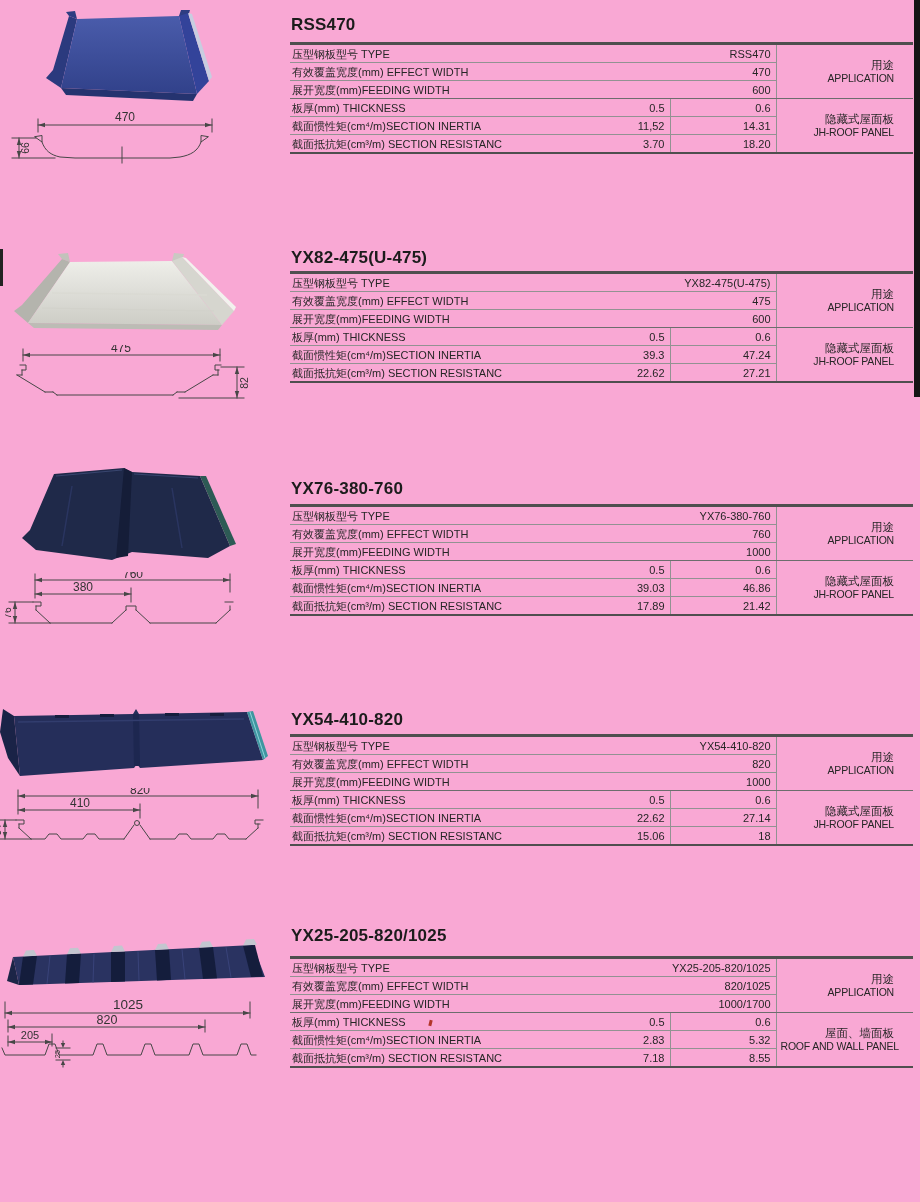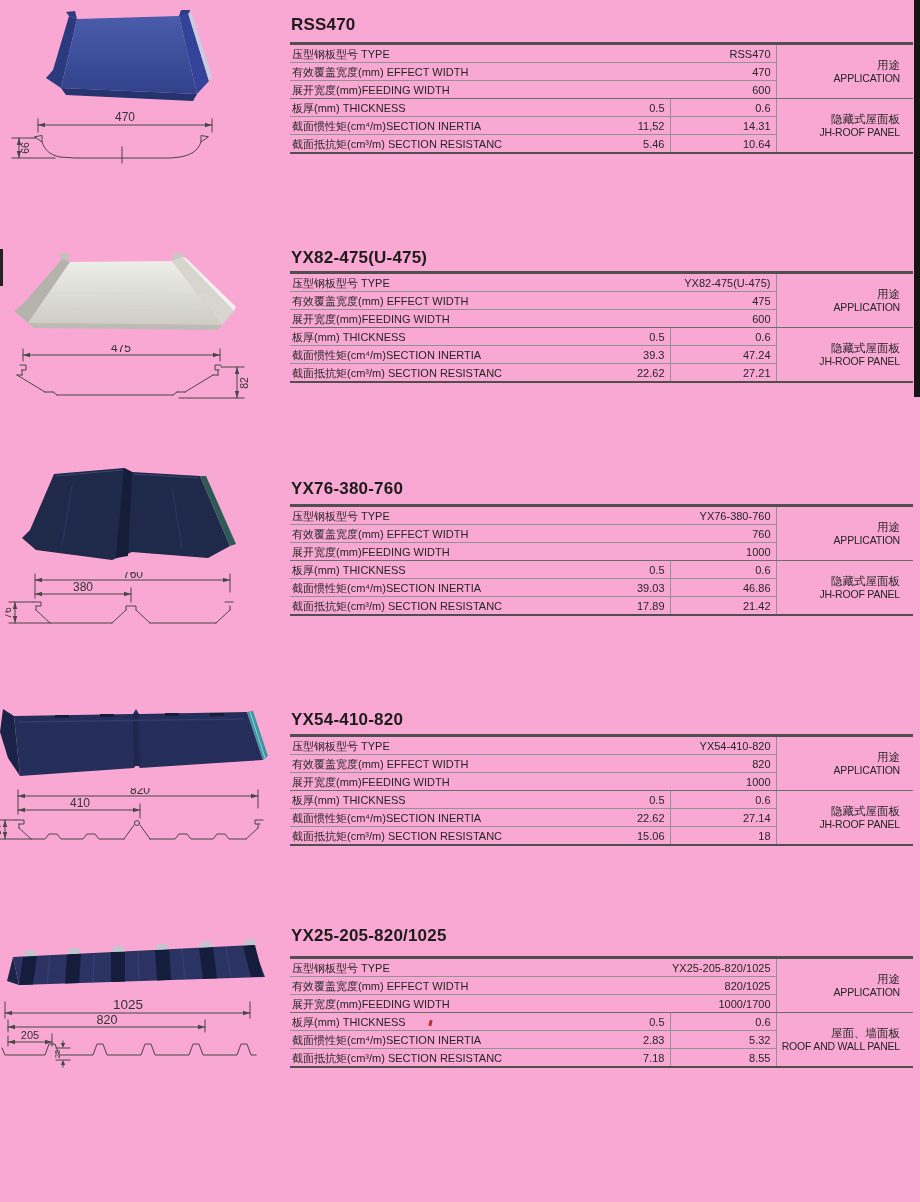--- a/index.html
+++ b/index.html
@@ -9,21 +9,21 @@
          color:#1c1c1c;letter-spacing:0.2px;white-space:nowrap;}
   table.spec{position:absolute;left:290px;width:623px;border-collapse:collapse;table-layout:fixed;
              border-top:3px solid #4f4f4f;}
   .spec td{border-bottom:1px solid #929292;font:11px/12px "Liberation Sans",sans-serif;color:#262626;
            height:17px;padding:0 4px;white-space:nowrap;overflow:hidden;vertical-align:middle;}
   .spec tr.r3 td, .spec td.a1{border-bottom:1.6px solid #6d6d6d;}
   .spec tr.r6 td, .spec td.a2{border-bottom:2px solid #4f4f4f;}
   .spec td.lbl{padding-left:2px;}
   .spec td.val{text-align:right;padding-right:5px;}
   .spec td.v1{border-right:1px solid #929292;}
-  .spec td.app{border-left:1px solid #929292;text-align:right;padding-right:13px;}
+  .spec td.app{border-left:1px solid #929292;text-align:right;padding-right:19px;}
   .app .zh{font-size:11.5px;line-height:13px;}
   .app .en{font-size:10.5px;line-height:12px;letter-spacing:-0.2px;text-align:right;}
   svg{position:absolute;}
   svg text{font-family:"Liberation Sans",sans-serif;fill:#333;}
   .artifact{position:absolute;}
   #edge-right{left:914px;top:0;width:6px;height:397px;background:#151515;}
   #edge-left{left:0;top:249px;width:3px;height:37px;background:#222;}
   #red-speck{left:429px;top:1020px;width:3px;height:6px;background:#b23529;transform:rotate(14deg);}
 </style>
 </head>
@@ -107,22 +107,22 @@
             <div class="en">JH-ROOF PANEL</div>
           </td>
         </tr>
     <tr class="r5">
           <td class="lbl">截面惯性矩(cm⁴/m)SECTION INERTIA</td>
         <td class="val v1">11,52</td>
         <td class="val">14.31</td>
         </tr>
     <tr class="r6">
           <td class="lbl">截面抵抗矩(cm³/m) SECTION RESISTANC</td>
-        <td class="val v1">5.46</td>
-        <td class="val">10.64</td>
+        <td class="val v1">3.70</td>
+        <td class="val">18.20</td>
         </tr>
   </tbody>
     </table>
 
   <h2 class="title" style="top:248px;">YX82-475(U-475)</h2>
 
   <svg style="left:12px;top:253px;" width="225" height="82" viewBox="0 0 225 82">
     <defs>
       <linearGradient id="s1" x1="0" y1="0" x2="0" y2="1">
         <stop offset="0" stop-color="#eeeee9"></stop>

